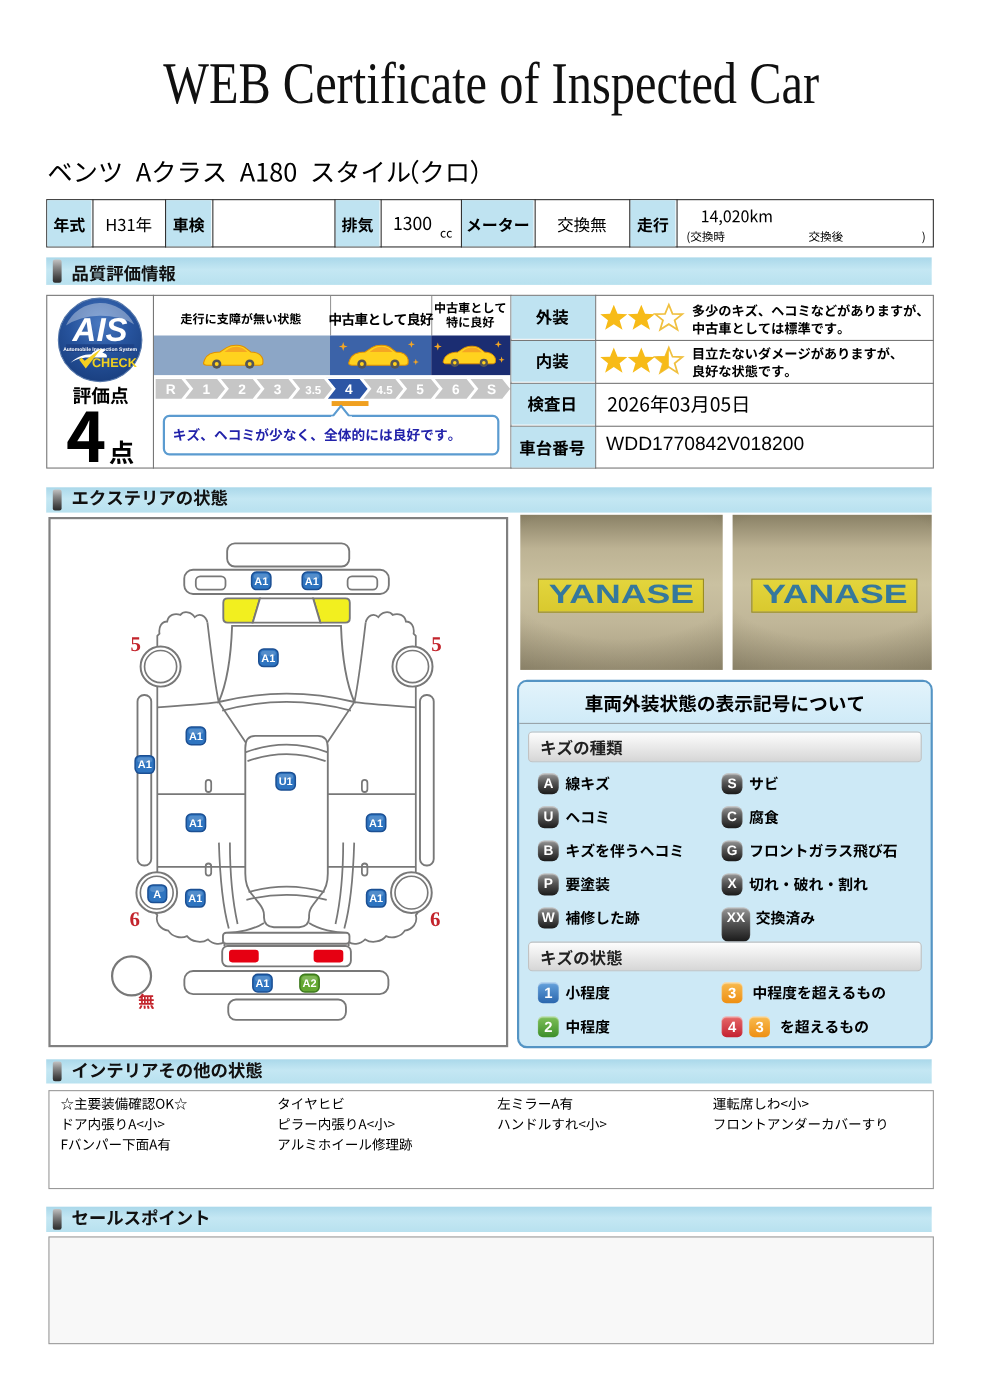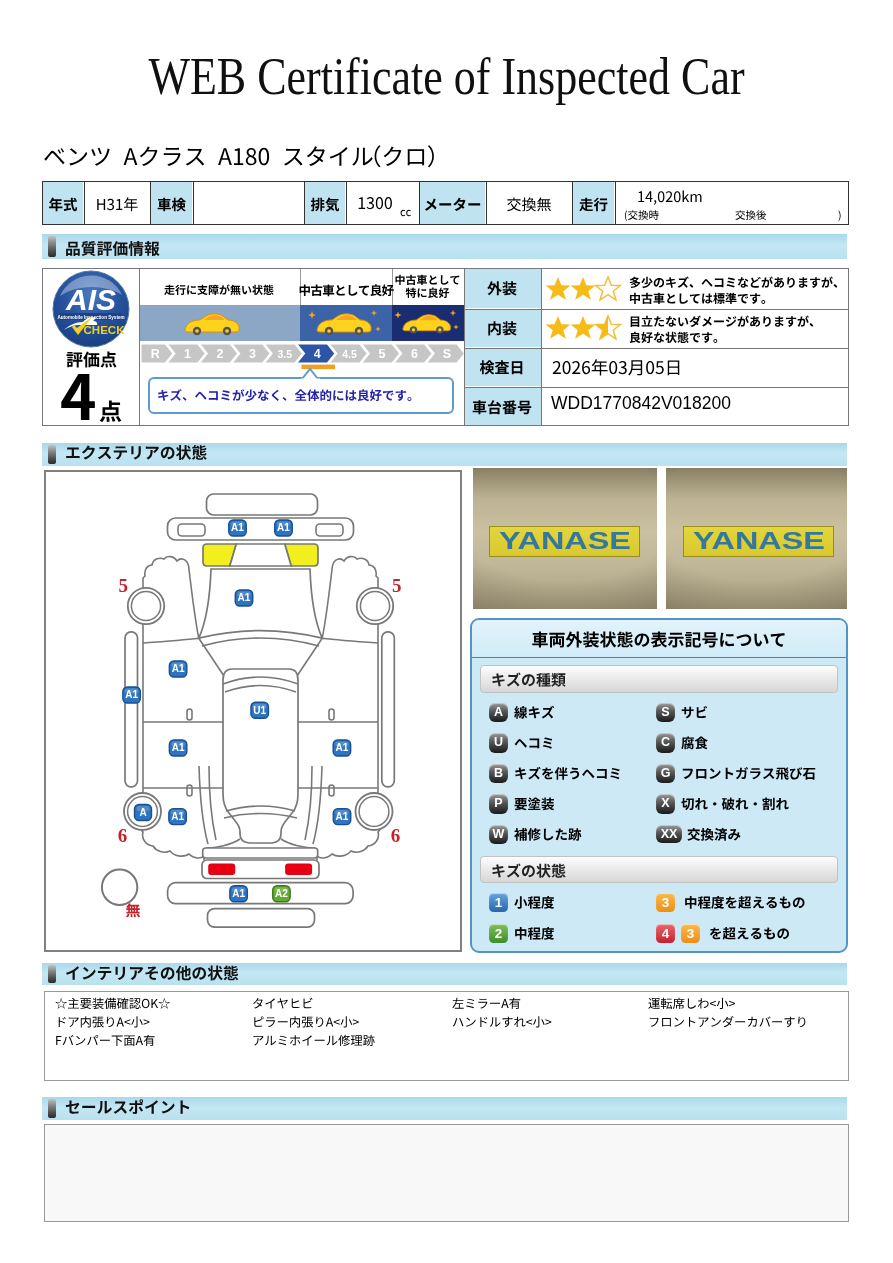--- a/index.html
+++ b/index.html
@@ -195,21 +195,21 @@
 <div class="abs" style="left:489px;top:763.8px;width:19px;height:19.5px;border-radius:6px;background:linear-gradient(180deg,#9a9a9a 0%,#555 45%,#1a1a1a 100%);box-shadow:inset 0 1px 1px rgba(255,255,255,.5);color:#fff;font-weight:bold;font-size:12.5px;text-align:center;line-height:19.5px;">B</div>
 
 <div class="abs" style="left:656px;top:763.8px;width:19px;height:19.5px;border-radius:6px;background:linear-gradient(180deg,#9a9a9a 0%,#555 45%,#1a1a1a 100%);box-shadow:inset 0 1px 1px rgba(255,255,255,.5);color:#fff;font-weight:bold;font-size:12.5px;text-align:center;line-height:19.5px;">G</div>
 
 <div class="abs" style="left:489px;top:794.3px;width:19px;height:19.5px;border-radius:6px;background:linear-gradient(180deg,#9a9a9a 0%,#555 45%,#1a1a1a 100%);box-shadow:inset 0 1px 1px rgba(255,255,255,.5);color:#fff;font-weight:bold;font-size:12.5px;text-align:center;line-height:19.5px;">P</div>
 
 <div class="abs" style="left:656px;top:794.3px;width:19px;height:19.5px;border-radius:6px;background:linear-gradient(180deg,#9a9a9a 0%,#555 45%,#1a1a1a 100%);box-shadow:inset 0 1px 1px rgba(255,255,255,.5);color:#fff;font-weight:bold;font-size:12.5px;text-align:center;line-height:19.5px;">X</div>
 
 <div class="abs" style="left:489px;top:824.8px;width:19px;height:19.5px;border-radius:6px;background:linear-gradient(180deg,#9a9a9a 0%,#555 45%,#1a1a1a 100%);box-shadow:inset 0 1px 1px rgba(255,255,255,.5);color:#fff;font-weight:bold;font-size:12.5px;text-align:center;line-height:19.5px;">W</div>
 
-<div class="abs" style="left:656px;top:824.8px;width:26px;height:18px;border-radius:6px;background:linear-gradient(180deg,#9a9a9a 0%,#555 45%,#1a1a1a 100%);box-shadow:inset 0 1px 1px rgba(255,255,255,.5);color:#fff;font-weight:bold;font-size:12.5px;text-align:center;line-height:19.5px;">XX</div>
+<div class="abs" style="left:656px;top:824.8px;width:26px;height:31px;border-radius:6px;background:linear-gradient(180deg,#9a9a9a 0%,#555 45%,#1a1a1a 100%);box-shadow:inset 0 1px 1px rgba(255,255,255,.5);color:#fff;font-weight:bold;font-size:12.5px;text-align:center;line-height:19.5px;">XX</div>
 
 <div class="abs" style="left:480px;top:856px;width:358px;height:27px;border-radius:4px;background:linear-gradient(180deg,#fdfdfd,#d6d6d6);border:1px solid #c2c2c2;box-sizing:border-box;"></div>
 
 <div class="abs" style="left:489px;top:893px;width:19px;height:19px;border-radius:4.5px;background:linear-gradient(180deg,#66a3dd 0%,#2a66ad 100%);box-shadow:inset 0 1px 1px rgba(255,255,255,.6);color:#fff;font-weight:bold;font-size:13.5px;text-align:center;line-height:19px;">1</div>
 
 <div class="abs" style="left:656px;top:893px;width:19px;height:19px;border-radius:4.5px;background:linear-gradient(180deg,#f8bb50 0%,#ee8f12 100%);box-shadow:inset 0 1px 1px rgba(255,255,255,.6);color:#fff;font-weight:bold;font-size:13.5px;text-align:center;line-height:19px;">3</div>
 
 <div class="abs" style="left:489px;top:924px;width:19px;height:19px;border-radius:4.5px;background:linear-gradient(180deg,#7fc05a 0%,#3d8f2a 100%);box-shadow:inset 0 1px 1px rgba(255,255,255,.6);color:#fff;font-weight:bold;font-size:13.5px;text-align:center;line-height:19px;">2</div>
 
 <div class="abs" style="left:656px;top:924px;width:19px;height:19px;border-radius:4.5px;background:linear-gradient(180deg,#e66a6a 0%,#c42030 100%);box-shadow:inset 0 1px 1px rgba(255,255,255,.6);color:#fff;font-weight:bold;font-size:13.5px;text-align:center;line-height:19px;">4</div>

